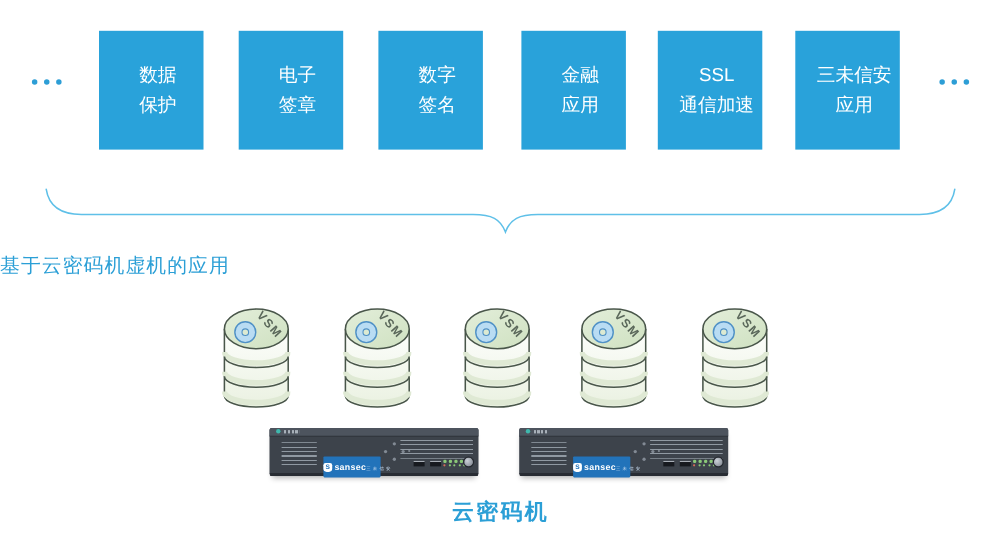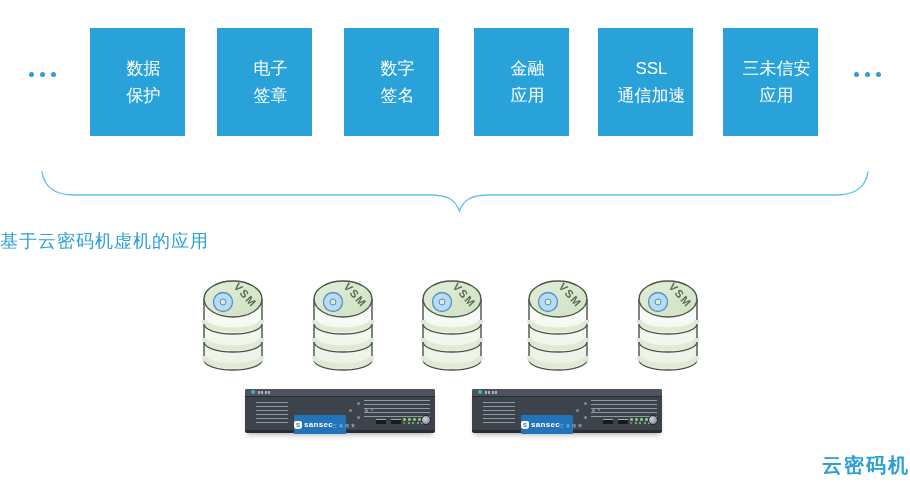--- a/index.html
+++ b/index.html
@@ -49,21 +49,21 @@
   .srv-ports{position:absolute;left:131px;top:30px;display:flex;gap:5px;}
   .srv-ports i{width:10px;height:4px;background:#171a1f;border-top:1px solid #a8aeb6;}
   .srv-leds{position:absolute;left:158px;top:29px;}
   .led-row{display:flex;gap:2.5px;margin-bottom:1.5px;}
   .led{width:2.5px;height:2.5px;border-radius:50%;background:#8bc878;}
   .led.red{background:#d96a5a;}
   .led.sm{width:2px;height:2px;}
   .srv-knob{position:absolute;left:176px;top:26px;width:10px;height:10px;border-radius:50%;
             background:radial-gradient(circle at 35% 35%,#ccd1d8,#757c86);border:1px solid #23272d;box-sizing:border-box;}
 
-  .machine-title{position:absolute;top:452px;left:0;width:910px;text-align:right;
+  .machine-title{position:absolute;top:452px;left:0;width:910px;text-align:center;
                  font-size:20px;font-weight:bold;color:#2b9fd6;letter-spacing:2px;}
 </style>
 </head>
 <body>
 
 <div class="canvas">
 
   <svg width="0" height="0" style="position:absolute" aria-hidden="true">
     <defs>
       <linearGradient id="cylTop" x1="0" y1="0" x2="1" y2="1">

